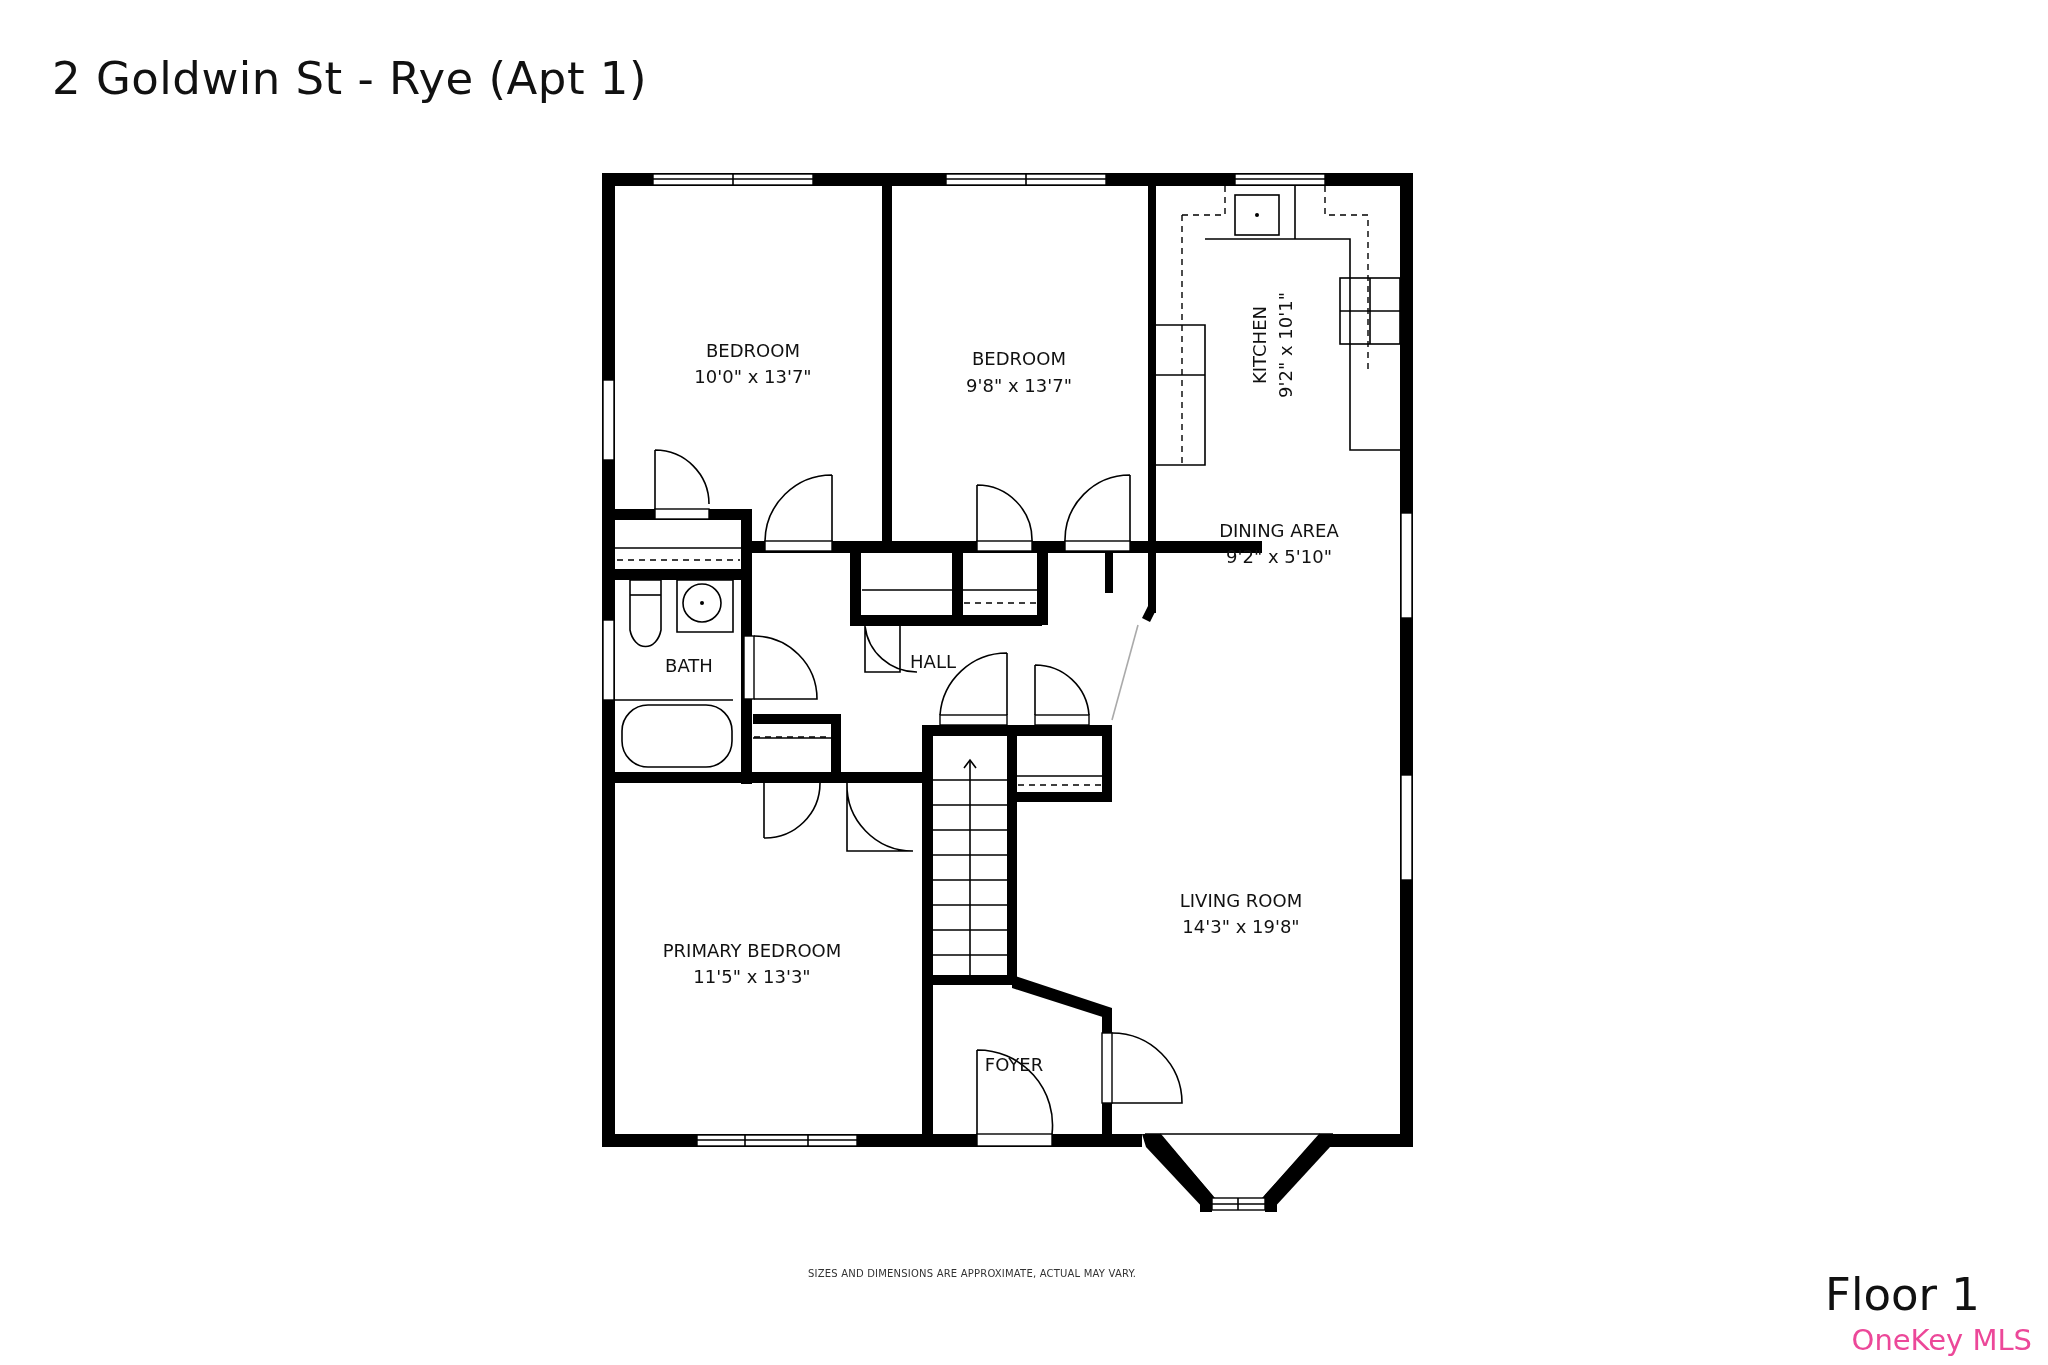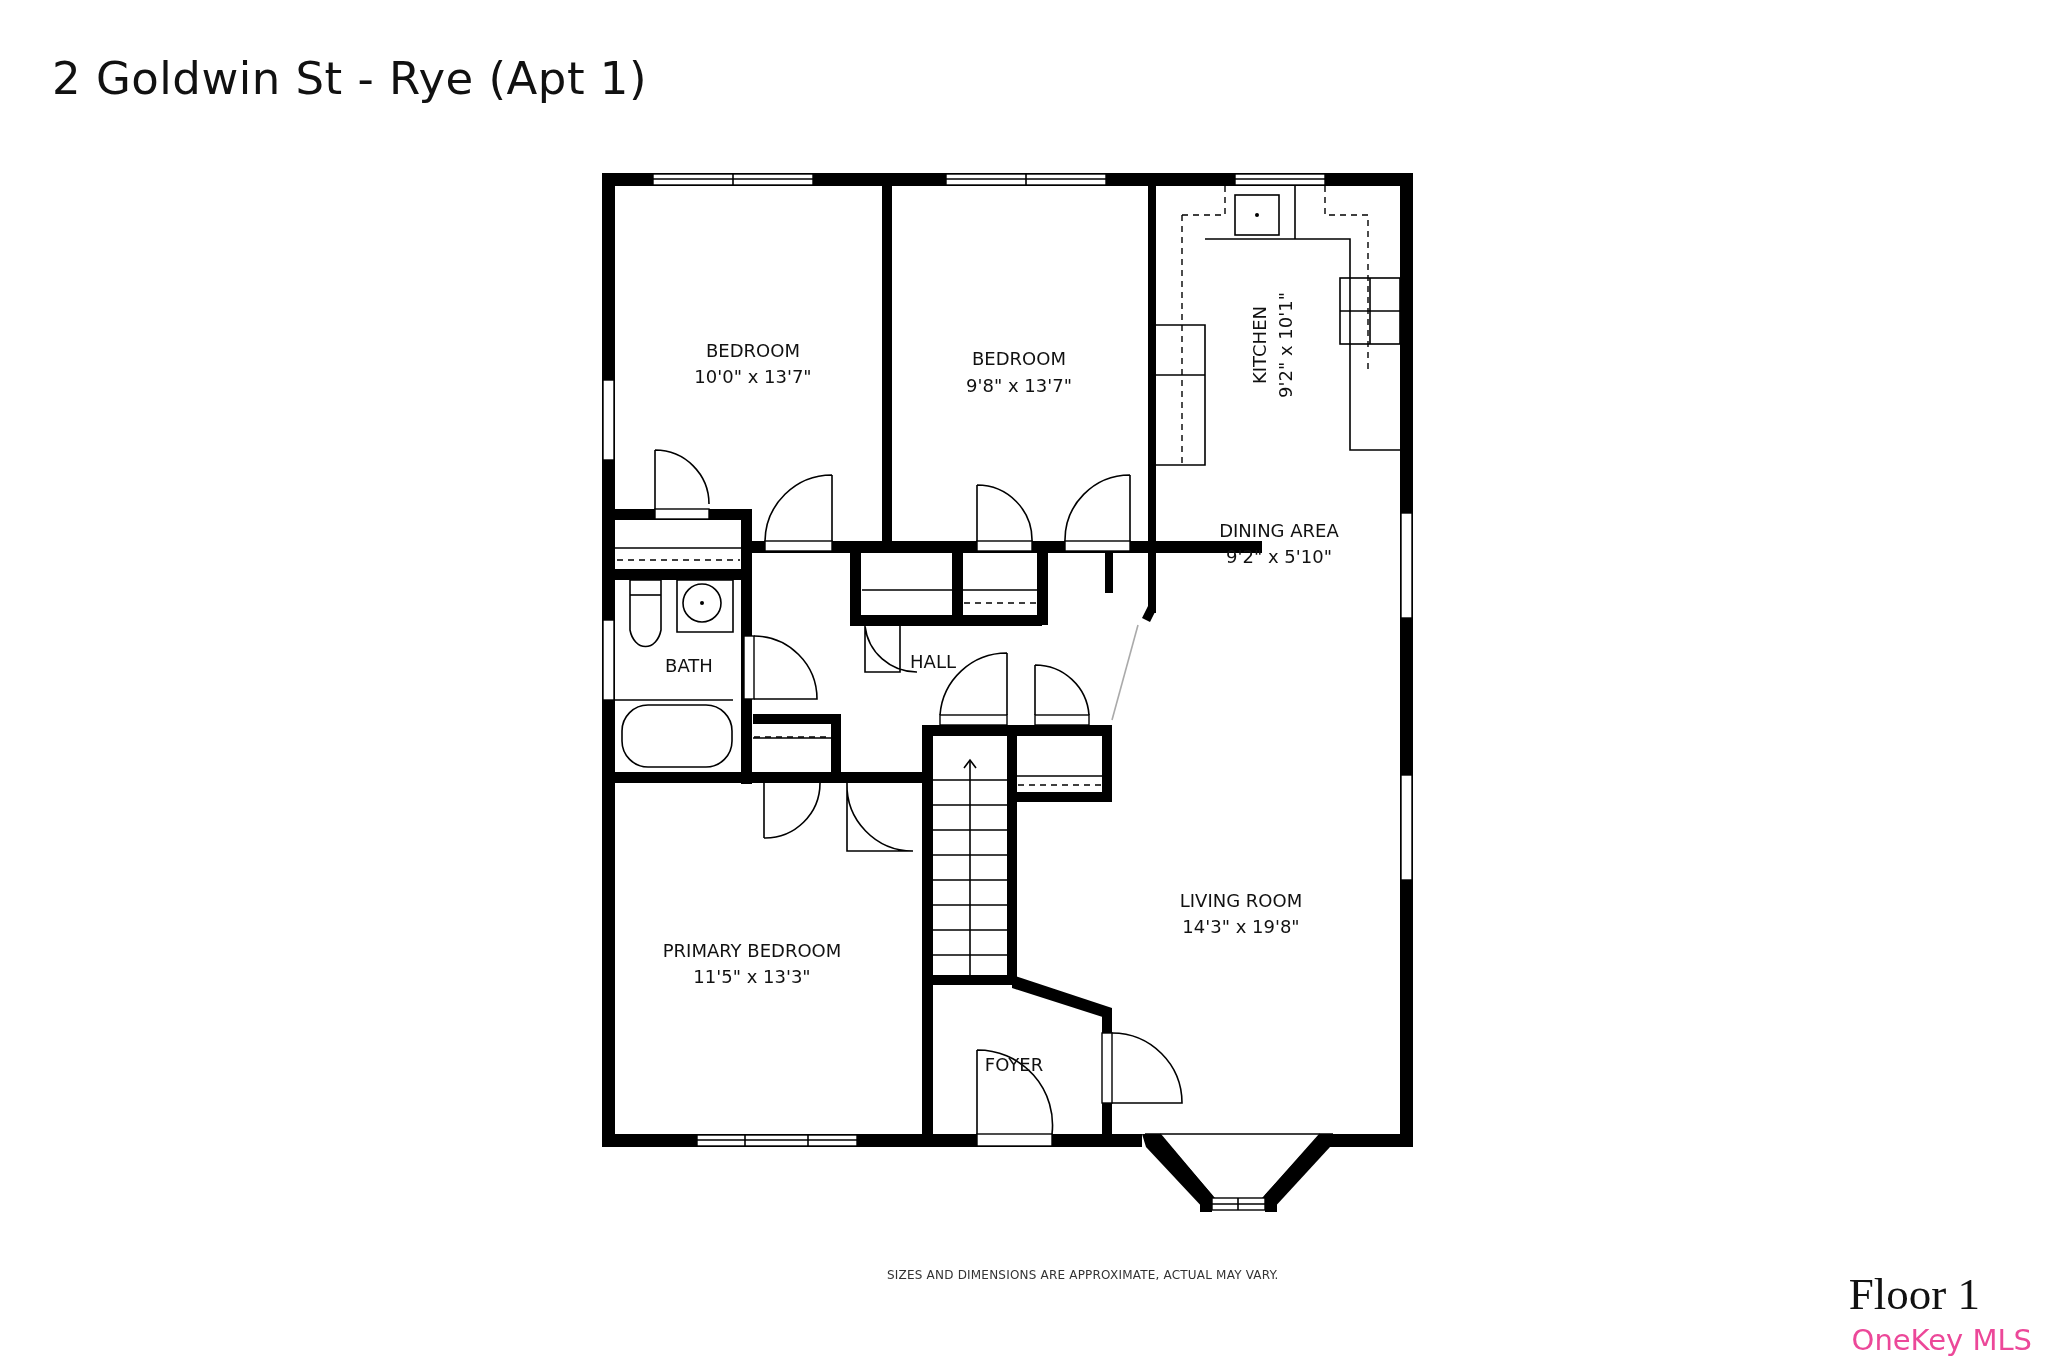--- a/index.html
+++ b/index.html
@@ -1,20 +1,20 @@
 <!DOCTYPE html>
 <html><head>
 <meta charset="utf-8">
 <style>
   html, body { margin:0; padding:0; background:#ffffff; }
   body { width:2048px; height:1365px; position:relative; overflow:hidden; font-family:"DejaVu Sans", sans-serif; }
   .title { position:absolute; left:52px; top:52px; font-size:45px; color:#111; letter-spacing:0.5px; }
-  .floor-label { position:absolute; right:68px; top:1268px; font-size:45px; color:#111;font-family:Liberation Serif, serif; }
+  .floor-label { position:absolute; right:68px; top:1268px; font-size:45px; color:#111; }
   .watermark { position:absolute; right:16px; top:1323px; font-size:29px; color:#ec4899; }
-  .disclaimer { position:absolute; left:887px; top:1268px; font-size:12px; color:#333; letter-spacing:0.2px; }
+  .disclaimer { position:absolute; left:808px; top:1268px; font-size:10px; color:#333; letter-spacing:0.2px; }
   svg.plan { position:absolute; left:0; top:0; }
   .wall { fill:#000; }
   .thin { stroke:#000; stroke-width:1.6; fill:none; }
   .win { fill:#fff; stroke:#000; stroke-width:1.4; }
   .dash { stroke:#000; stroke-width:1.4; fill:none; stroke-dasharray:6 5; }
   .lbl { font-family:"DejaVu Sans", sans-serif; font-size:18px; fill:#111; text-anchor:middle; }
 </style>
 </head>
 <body>
 

